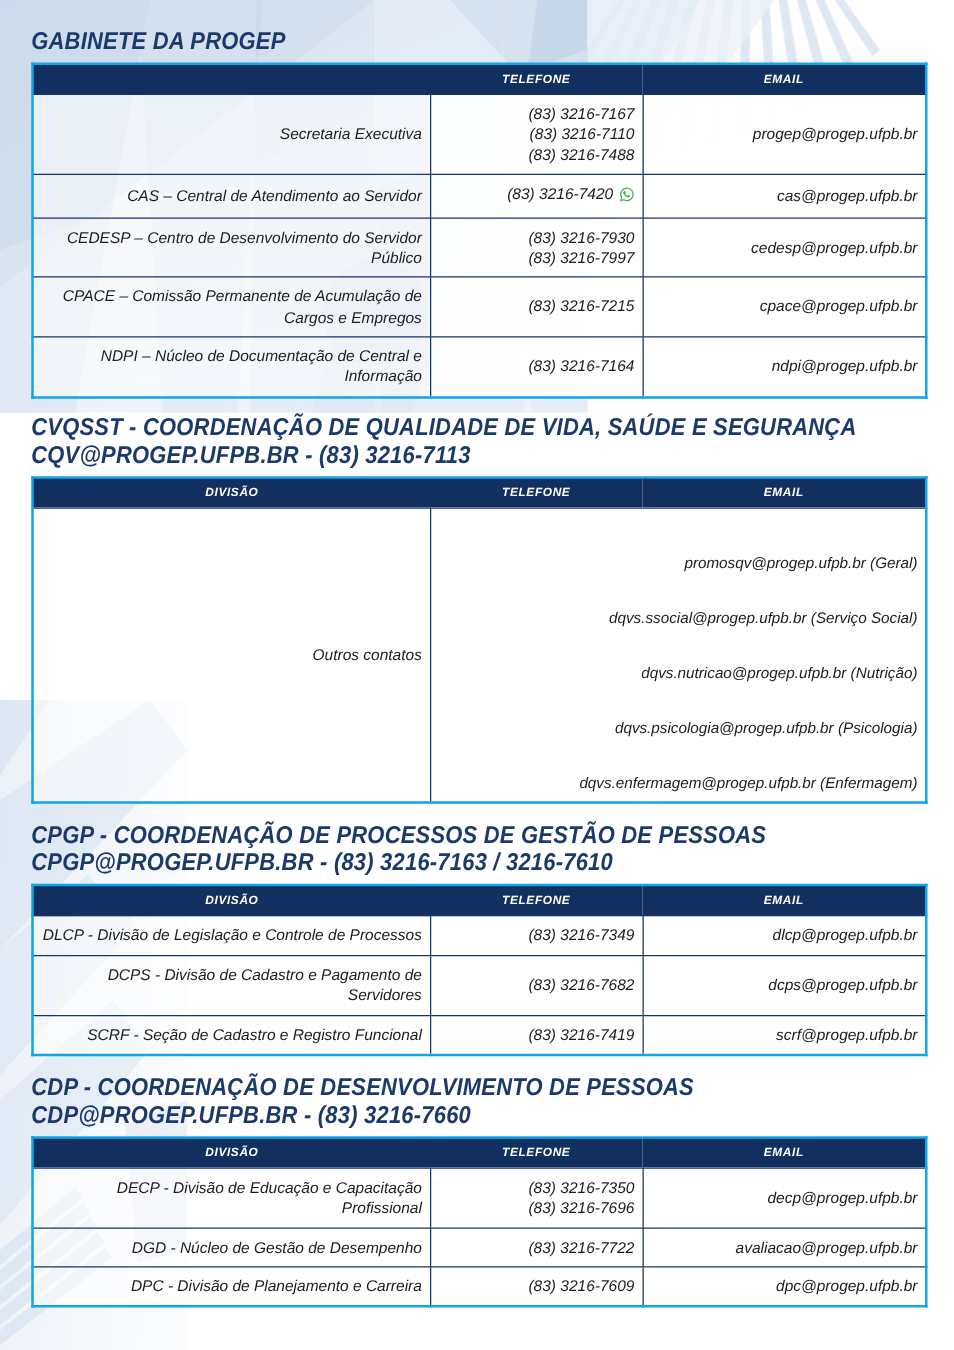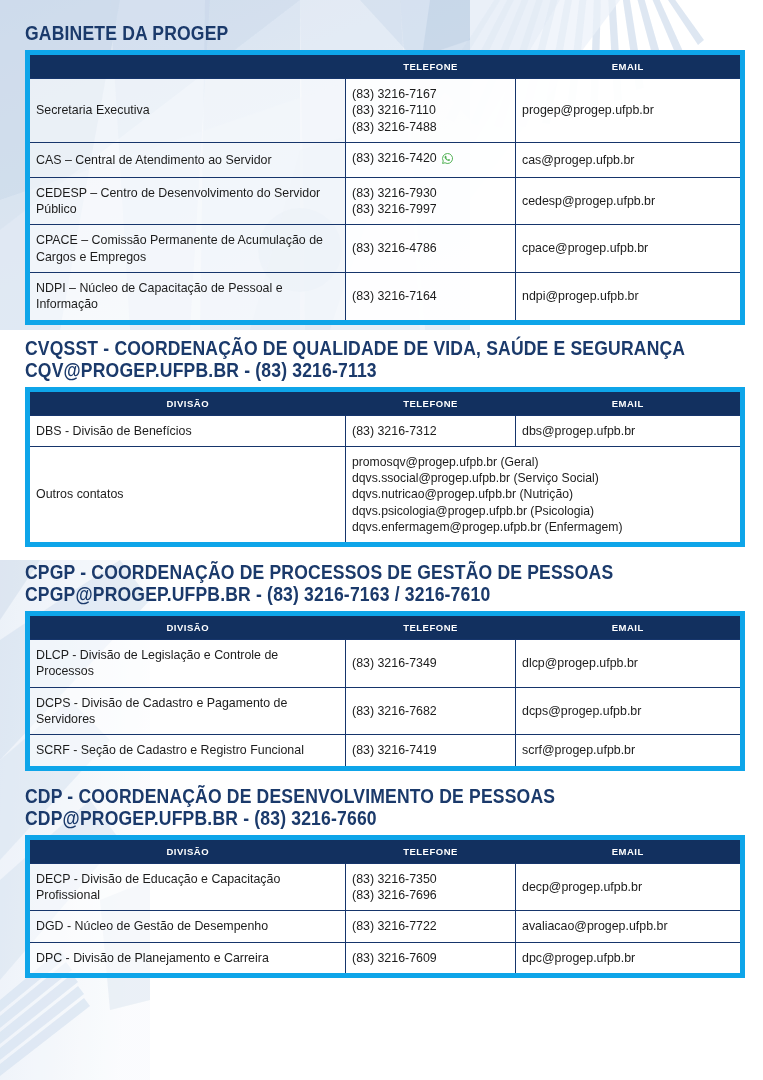--- a/index.html
+++ b/index.html
@@ -27,21 +27,21 @@
   #bg svg { display: block; width: 763px; height: 1080px; }
 
   
   #page {
     position: relative;
     z-index: 2;
     padding: 22px 23px 0 25px;
     box-sizing: border-box;
   }
 
-  .section { margin-bottom: 0; }
+  .section { margin-bottom: 0; font-style: italic; }
 
   .sec-title {
     color: #1b3a6b;
     font-family: "Liberation Sans Narrow", "Liberation Sans", sans-serif;
     font-weight: bold;
     font-stretch: condensed;
     text-transform: uppercase;
     letter-spacing: 0.2px;
     line-height: 1.13;
     transform: scaleX(0.9);
@@ -49,38 +49,38 @@
     white-space: nowrap;
   }
   .sec-title .l1 { display: block; font-size: 19.5px; }
   .sec-title .l2 { display: block; font-size: 19.5px; }
 
   table.tbl {
     width: 715px;
     border-collapse: collapse;
     table-layout: fixed;
     margin-top: 6px;
-    border: 5px solid #0ea5e9;
+    border: 2px solid #0ea5e9;
   }
   table.tbl th {
     background: #12305f;
     color: #ffffff;
     font-size: 9.5px;
     font-weight: bold;
     letter-spacing: 0.5px;
     padding: 6px 2px 6px;
     text-align: center;
     border: none;
     font-family: "Liberation Sans Narrow", "Liberation Sans", sans-serif;
     font-stretch: condensed;
   }
   table.tbl td {
     border: 1px solid #16356b;
     padding: 7px 6px;
-    text-align: left;
+    text-align: right;
     vertical-align: middle;
     font-size: 12.4px;
     line-height: 1.32;
     color: #1c1c1c;
     background: rgba(255,255,255,0.55);
   }
   table.tbl td.c2, table.tbl td.c3 {
     background: rgba(255,255,255,0.93);
   }
   table.tbl tr.hdr th:first-child { border: none; }
@@ -88,21 +88,21 @@
   .col1 { width: 318px; }
   .col2 { width: 170px; }
   .col3 { width: 227px; }
 
   .phone-line { display: block; white-space: nowrap; }
   .wa {
     display: inline-block;
     vertical-align: -3px;
     margin-left: 4px;
   }
-  .multi-mail { display: block; white-space: nowrap; font-size: 12.2px; }
+  .multi-mail { display: block; white-space: nowrap; font-size: 12.2px; margin-top: 28px; }
 
   .gap-a { height: 12px; }
   .gap-b { height: 14px; }
 </style>
 </head>
 <body>
 
 <div id="bg">
   <svg viewBox="0 0 763 1080" xmlns="http://www.w3.org/2000/svg" aria-hidden="true">
     <defs>
@@ -217,26 +217,26 @@
           <td class="c1">CEDESP – Centro de Desenvolvimento do Servidor Público</td>
           <td class="c2">
             <span class="phone-line">(83) 3216-7930</span>
             <span class="phone-line">(83) 3216-7997</span>
           </td>
           <td class="c3">cedesp@progep.ufpb.br</td>
         </tr>
         <tr>
           <td class="c1">CPACE – Comissão Permanente de Acumulação de Cargos e Empregos</td>
           <td class="c2">
-            <span class="phone-line">(83) 3216-4786</span>
+            <span class="phone-line">(83) 3216-7215</span>
           </td>
           <td class="c3">cpace@progep.ufpb.br</td>
         </tr>
         <tr>
-          <td class="c1">NDPI – Núcleo de Capacitação de Pessoal e Informação</td>
+          <td class="c1">NDPI – Núcleo de Documentação de Central e Informação</td>
           <td class="c2">
             <span class="phone-line">(83) 3216-7164</span>
           </td>
           <td class="c3">ndpi@progep.ufpb.br</td>
         </tr>
       </tbody>
     </table>
   </div>
 
   <div class="gap-a"></div>
@@ -252,27 +252,20 @@
           <col class="col2">
           <col class="col3">
         </colgroup>
       <tbody>
         <tr class="hdr">
           <th>DIVISÃO</th>
           <th>TELEFONE</th>
           <th>EMAIL</th>
         </tr>
         <tr>
-          <td class="c1">DBS - Divisão de Benefícios</td>
-          <td class="c2">
-            <span class="phone-line">(83) 3216-7312</span>
-          </td>
-          <td class="c3">dbs@progep.ufpb.br</td>
-        </tr>
-        <tr>
           <td class="c1">Outros contatos</td>
           <td class="c2" colspan="2">
             <span class="multi-mail">promosqv@progep.ufpb.br (Geral)</span>
             <span class="multi-mail">dqvs.ssocial@progep.ufpb.br (Serviço Social)</span>
             <span class="multi-mail">dqvs.nutricao@progep.ufpb.br (Nutrição)</span>
             <span class="multi-mail">dqvs.psicologia@progep.ufpb.br (Psicologia)</span>
             <span class="multi-mail">dqvs.enfermagem@progep.ufpb.br (Enfermagem)</span>
           </td>
         </tr>
       </tbody>

